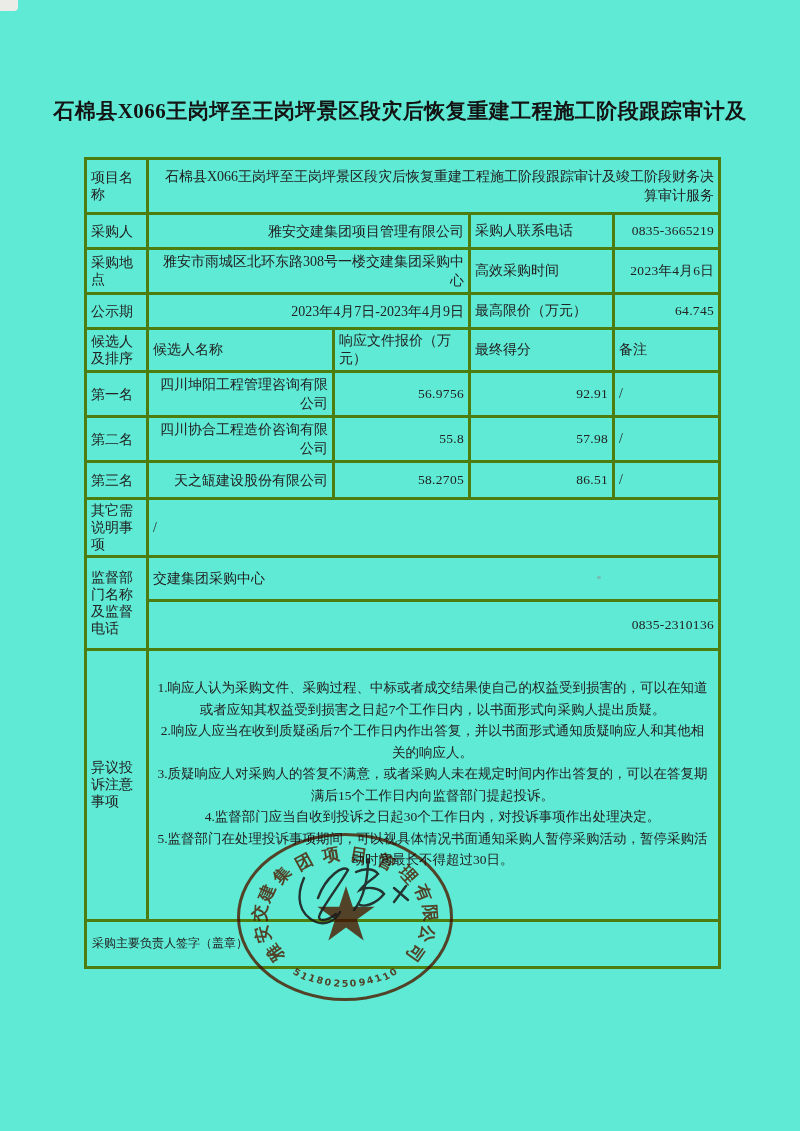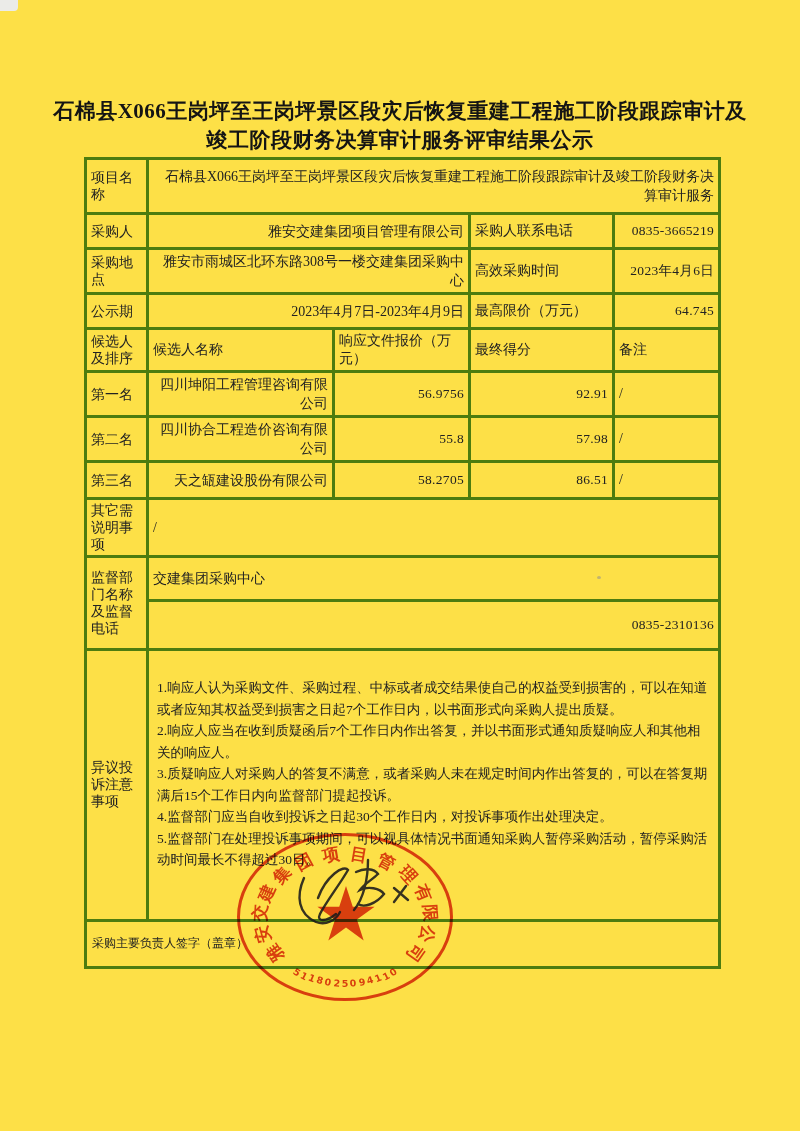--- a/index.html
+++ b/index.html
@@ -1,19 +1,19 @@
 <!DOCTYPE html>
 <html><head>
 <meta charset="utf-8">
 <style>
   * { margin:0; padding:0; box-sizing:border-box; }
   html,body { background:#ffffff; }
   .page {
     position:relative; width:800px; height:1131px;
-    background:#fde047; overflow:hidden;
+    background:#5eead4; overflow:hidden;
     font-family:"Liberation Serif","DejaVu Serif",serif;
     color:#262626;
   }
   .corner-smudge { position:absolute; left:0; top:0; width:18px; height:11px; background:#ebebe8; border-radius:0 0 4px 0; }
   .speck { position:absolute; left:597px; top:576px; width:4px; height:3px; background:#8f8f8f; opacity:.55; border-radius:50%; }
 
   .doc-title {
     position:absolute; left:0; top:97px; width:100%;
     text-align:center; font-weight:bold; font-size:21px; line-height:29px;
     color:#141414; letter-spacing:.5px;
@@ -30,21 +30,21 @@
   }
   table.main { border:2px solid #3d3d3d; }
   td.lbl { text-align:left; padding-left:3px; line-height:17px; }
   td.val { text-align:right; padding-left:6px; line-height:19px; }
   td.ctr { text-align:left; }
   td.num { text-align:right; font-size:13.5px; letter-spacing:.3px; }
   .dispute-cell {
     padding:26px 10px 48px 8px !important;
     line-height:21.5px; font-size:13.5px; vertical-align:middle;
   }
-  .dispute-cell p { margin:0; }
+  .dispute-cell p { margin:0;text-align:center; }
   .sig-cell { padding-left:5px !important; font-size:12px; }
 
   
   .seal {
     position:absolute; left:237px; top:833px; width:216px; height:168px;
     mix-blend-mode:multiply; opacity:.93; pointer-events:none;
   }
   .seal-ring {
     position:absolute; left:0; top:0; width:216px; height:168px;
     border:3.5px solid #d83a20; border-radius:50%;
@@ -66,21 +66,20 @@
 </head>
 <body>
 
 <div class="page">
 
   <div class="corner-smudge"></div>
   <div class="speck"></div>
 
   <div class="doc-title">
     <div>石棉县X066王岗坪至王岗坪景区段灾后恢复重建工程施工阶段跟踪审计及</div>
-    <div>竣工阶段财务决算审计服务评审结果公示</div>
   </div>
 
   <table class="main">
     <colgroup>
       <col style="width:62px">
         <col style="width:186px">
         <col style="width:136px">
         <col style="width:144px">
         <col style="width:106px">
     </colgroup>

